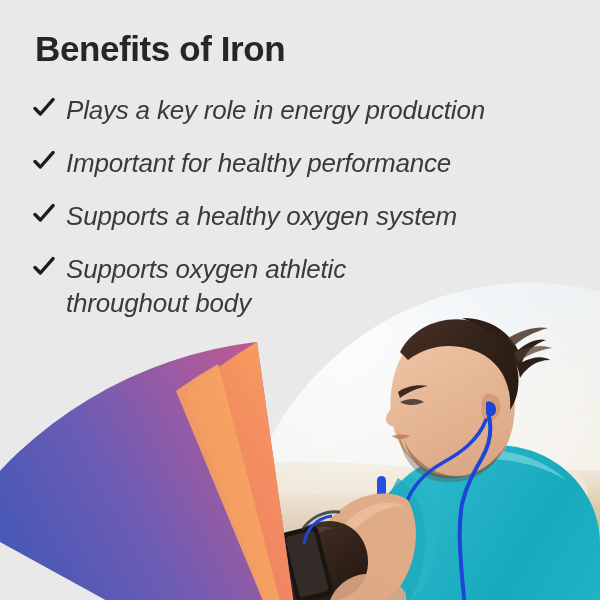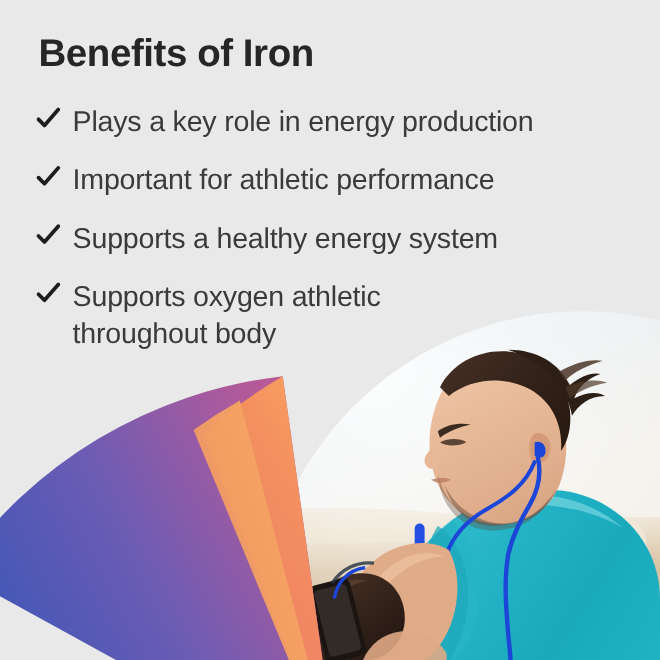--- a/index.html
+++ b/index.html
@@ -60,20 +60,21 @@
   }
 
   .benefit-list {
     position: absolute;
     left: 33px;
     top: 93px;
     width: 520px;
     margin: 0;
     padding: 0;
     list-style: none;
+    font-style: italic;
   }
   .benefit-item {
     position: relative;
     padding-left: 33px;
     margin-bottom: 15px;
     min-height: 38px;
   }
   .check-icon {
     position: absolute;
     left: 0px;
@@ -269,30 +270,30 @@
         </span>
         <span class="benefit-text">Plays a key role in energy production</span>
       </li>
 
       <li class="benefit-item">
         <span class="check-icon">
           <svg width="22" height="22" viewBox="0 0 22 22" xmlns="http://www.w3.org/2000/svg">
             <path d="M2 12.5 L7.4 18 L20 3.6" fill="none" stroke="currentColor" stroke-width="3.4" stroke-linecap="round" stroke-linejoin="round"></path>
           </svg>
         </span>
-        <span class="benefit-text">Important for athletic performance</span>
+        <span class="benefit-text">Important for healthy performance</span>
       </li>
 
       <li class="benefit-item">
         <span class="check-icon">
           <svg width="22" height="22" viewBox="0 0 22 22" xmlns="http://www.w3.org/2000/svg">
             <path d="M2 12.5 L7.4 18 L20 3.6" fill="none" stroke="currentColor" stroke-width="3.4" stroke-linecap="round" stroke-linejoin="round"></path>
           </svg>
         </span>
-        <span class="benefit-text">Supports a healthy energy system</span>
+        <span class="benefit-text">Supports a healthy oxygen system</span>
       </li>
 
       <li class="benefit-item">
         <span class="check-icon">
           <svg width="22" height="22" viewBox="0 0 22 22" xmlns="http://www.w3.org/2000/svg">
             <path d="M2 12.5 L7.4 18 L20 3.6" fill="none" stroke="currentColor" stroke-width="3.4" stroke-linecap="round" stroke-linejoin="round"></path>
           </svg>
         </span>
         <span class="benefit-text">Supports oxygen athletic
 throughout body</span>

